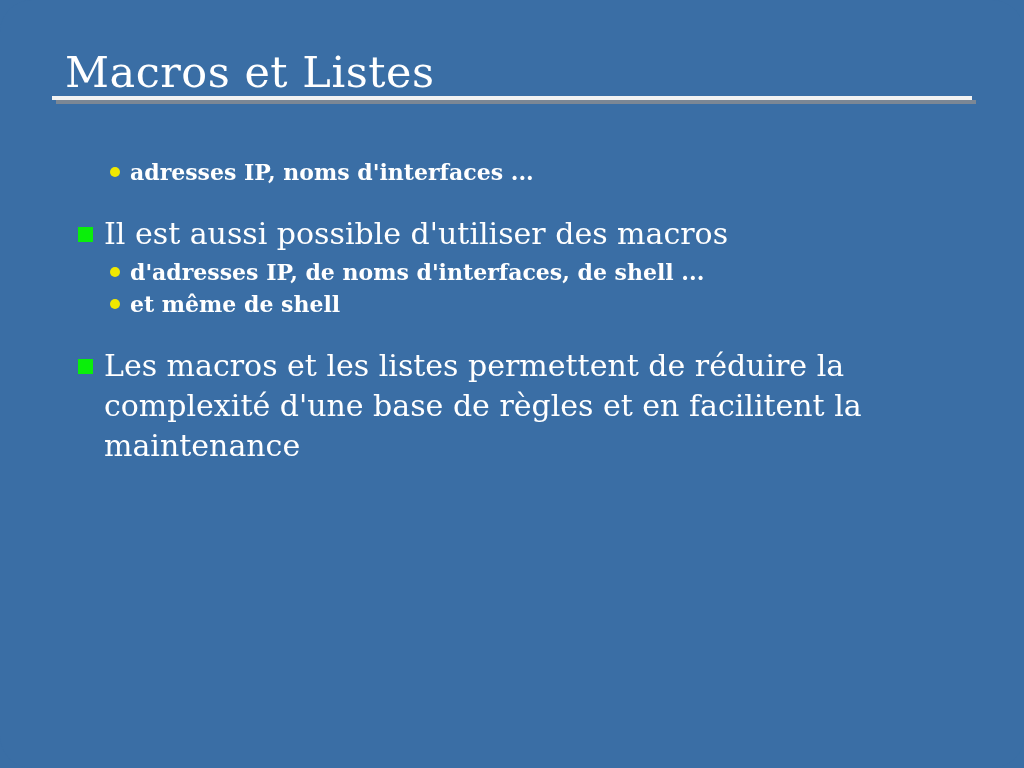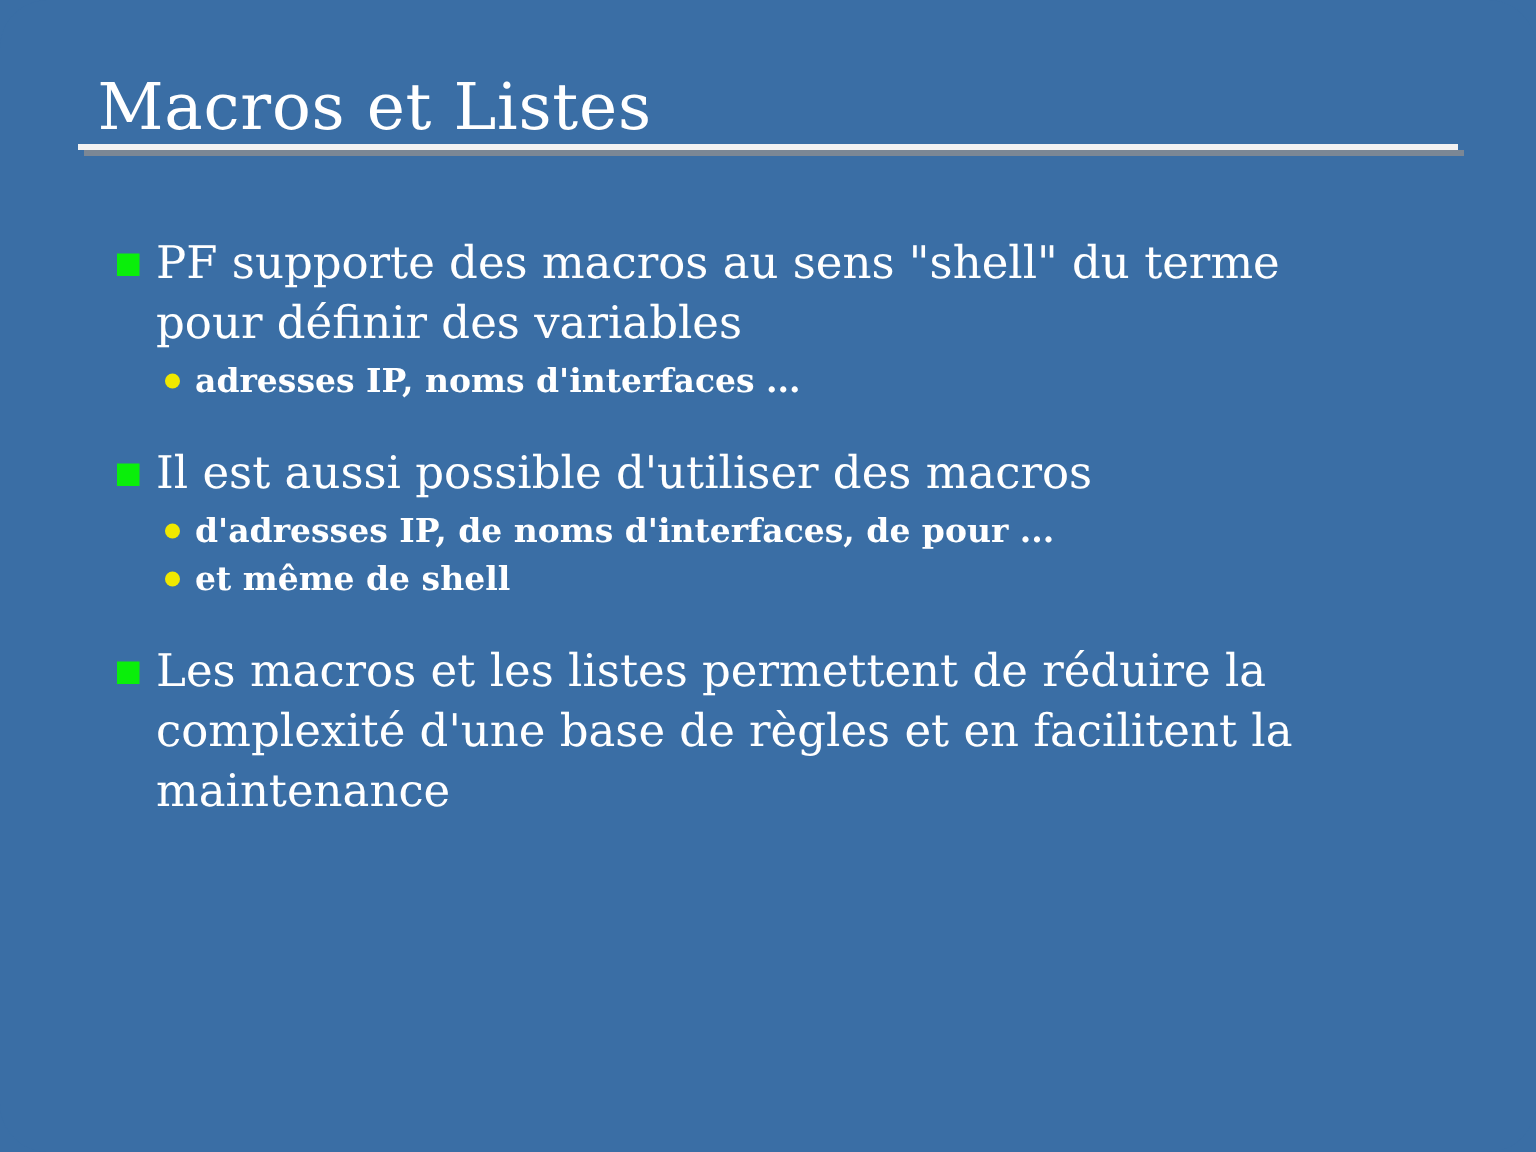--- a/index.html
+++ b/index.html
@@ -120,42 +120,36 @@
 
   <div id="title-block">
     <div id="slide-title">Macros et Listes</div>
     <div id="title-rule"></div>
     <div id="title-rule-shadow"></div>
   </div>
 
   <div id="body-block">
 
     <div class="block">
-      <div class="l1-group">
-        <div class="l1">
-          <span class="l1-bullet"></span>
-          <span>PF supporte des macros au sens "shell" du terme pour définir des variables</span>
-        </div>
-      </div>
       <div class="l2">
         <span class="l2-bullet"></span>
         <span>adresses IP, noms d'interfaces ...</span>
       </div>
     </div>
 
     <div class="block">
       <div class="l1-group">
         <div class="l1">
           <span class="l1-bullet"></span>
           <span>Il est aussi possible d'utiliser des macros</span>
         </div>
       </div>
       <div class="l2">
         <span class="l2-bullet"></span>
-        <span>d'adresses IP, de noms d'interfaces, de pour ...</span>
+        <span>d'adresses IP, de noms d'interfaces, de shell ...</span>
       </div>
       <div class="l2">
         <span class="l2-bullet"></span>
         <span>et même de shell</span>
       </div>
     </div>
 
     <div class="block last">
       <div class="l1-group">
         <div class="l1">

